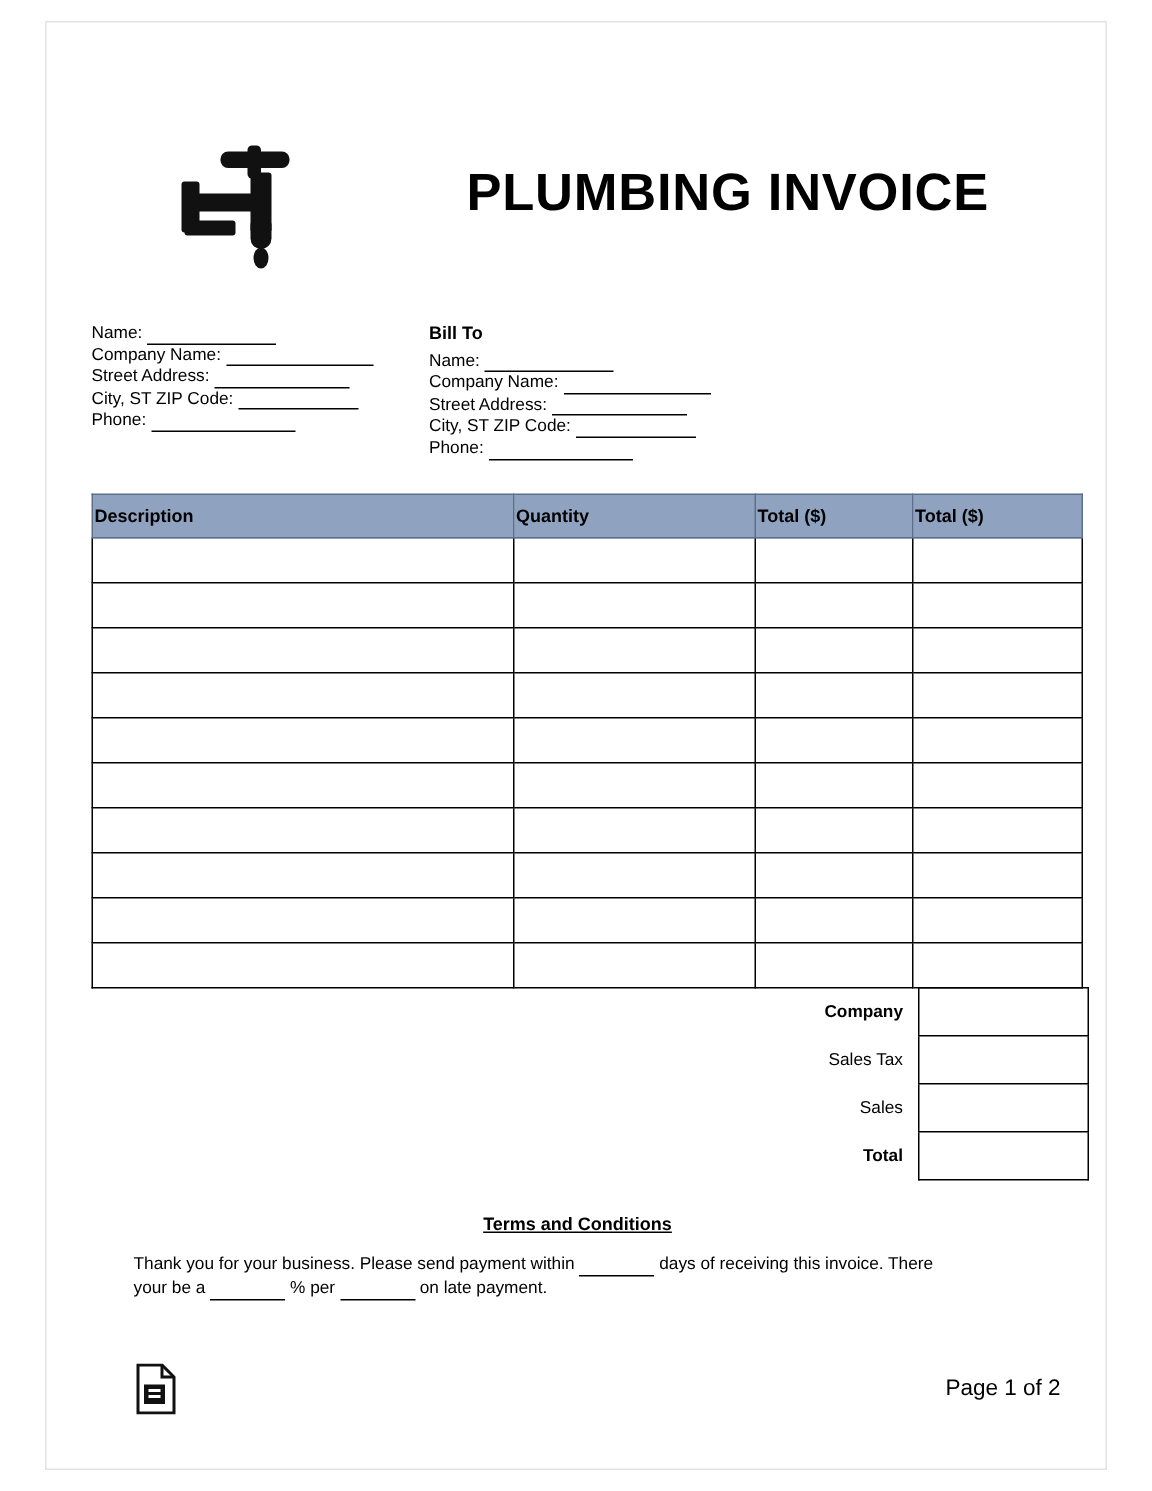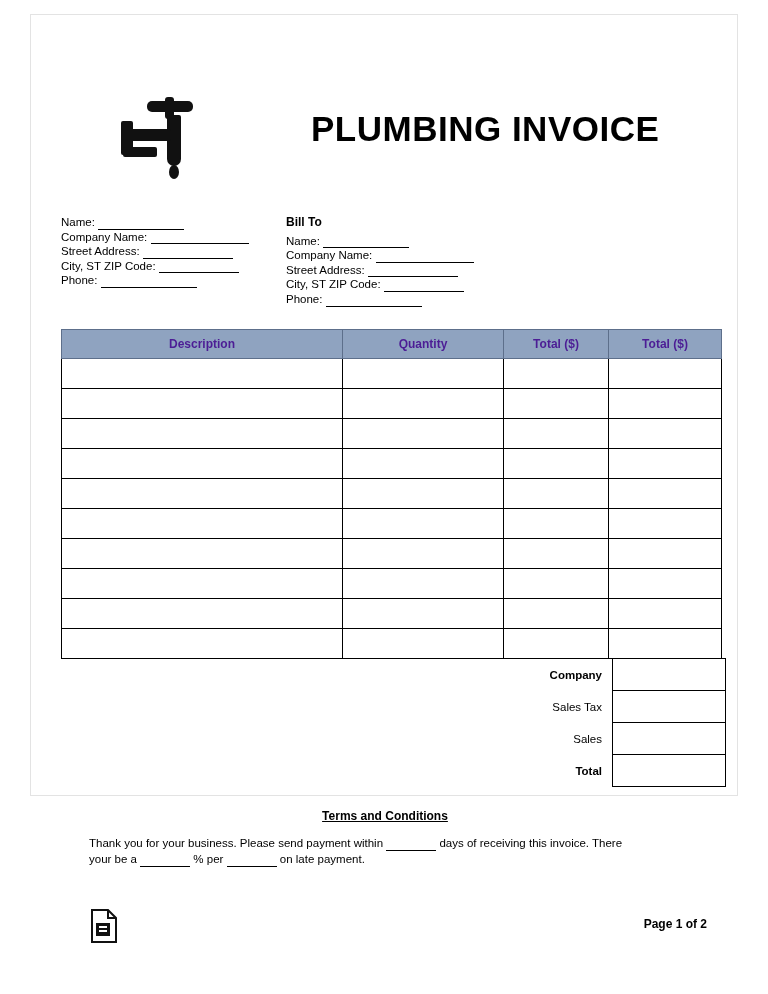--- a/index.html
+++ b/index.html
@@ -17,21 +17,21 @@
     background: #ffffff;
     margin: 0 auto;
     overflow: hidden;
     box-sizing: border-box;
   }
   .sheet {
     position: absolute;
     left: 30px;
     top: 14px;
     width: 708px;
-    height: 782px;
+    height: 966px;
     background: #fff;
     border: 1px solid #e3e3e3;
     box-sizing: border-box;
   }
 
   
   .header {
     position: absolute;
     left: 30px;
     top: 60px;
@@ -90,26 +90,26 @@
     position: absolute;
     left: 30px;
     top: 314px;
     width: 648px;
     border-collapse: collapse;
     table-layout: fixed;
     font-size: 11.5px;
   }
   .items th {
     background: #8fa3c0;
-    color: #4c1d95;
+    color: #000000;
     font-size: 12px;
     font-weight: bold;
     height: 26px;
     border: 1px solid #5d6f8b;
-    text-align: center;
+    text-align: left;
   }
   .items td {
     height: 29px;
     border: 1px solid #000;
     padding: 0 4px;
   }
   .c-desc { width: 278px; }
   .c-qty  { width: 158px; }
   .c-price{ width: 102px; }
   .c-total{ width: 110px; }
@@ -170,23 +170,22 @@
     position: absolute;
     left: 58px;
     top: 894px;
     width: 30px;
     height: 34px;
   }
   .page-num {
     position: absolute;
     right: 30px;
     top: 902px;
-    font-size: 12px;
+    font-size: 15px;
     color: #000;
-    font-weight: bold;
   }
 </style>
 </head>
 <body>
 
 <div class="page">
   <div class="sheet">
 
     <div class="header">
       <div class="logo">

